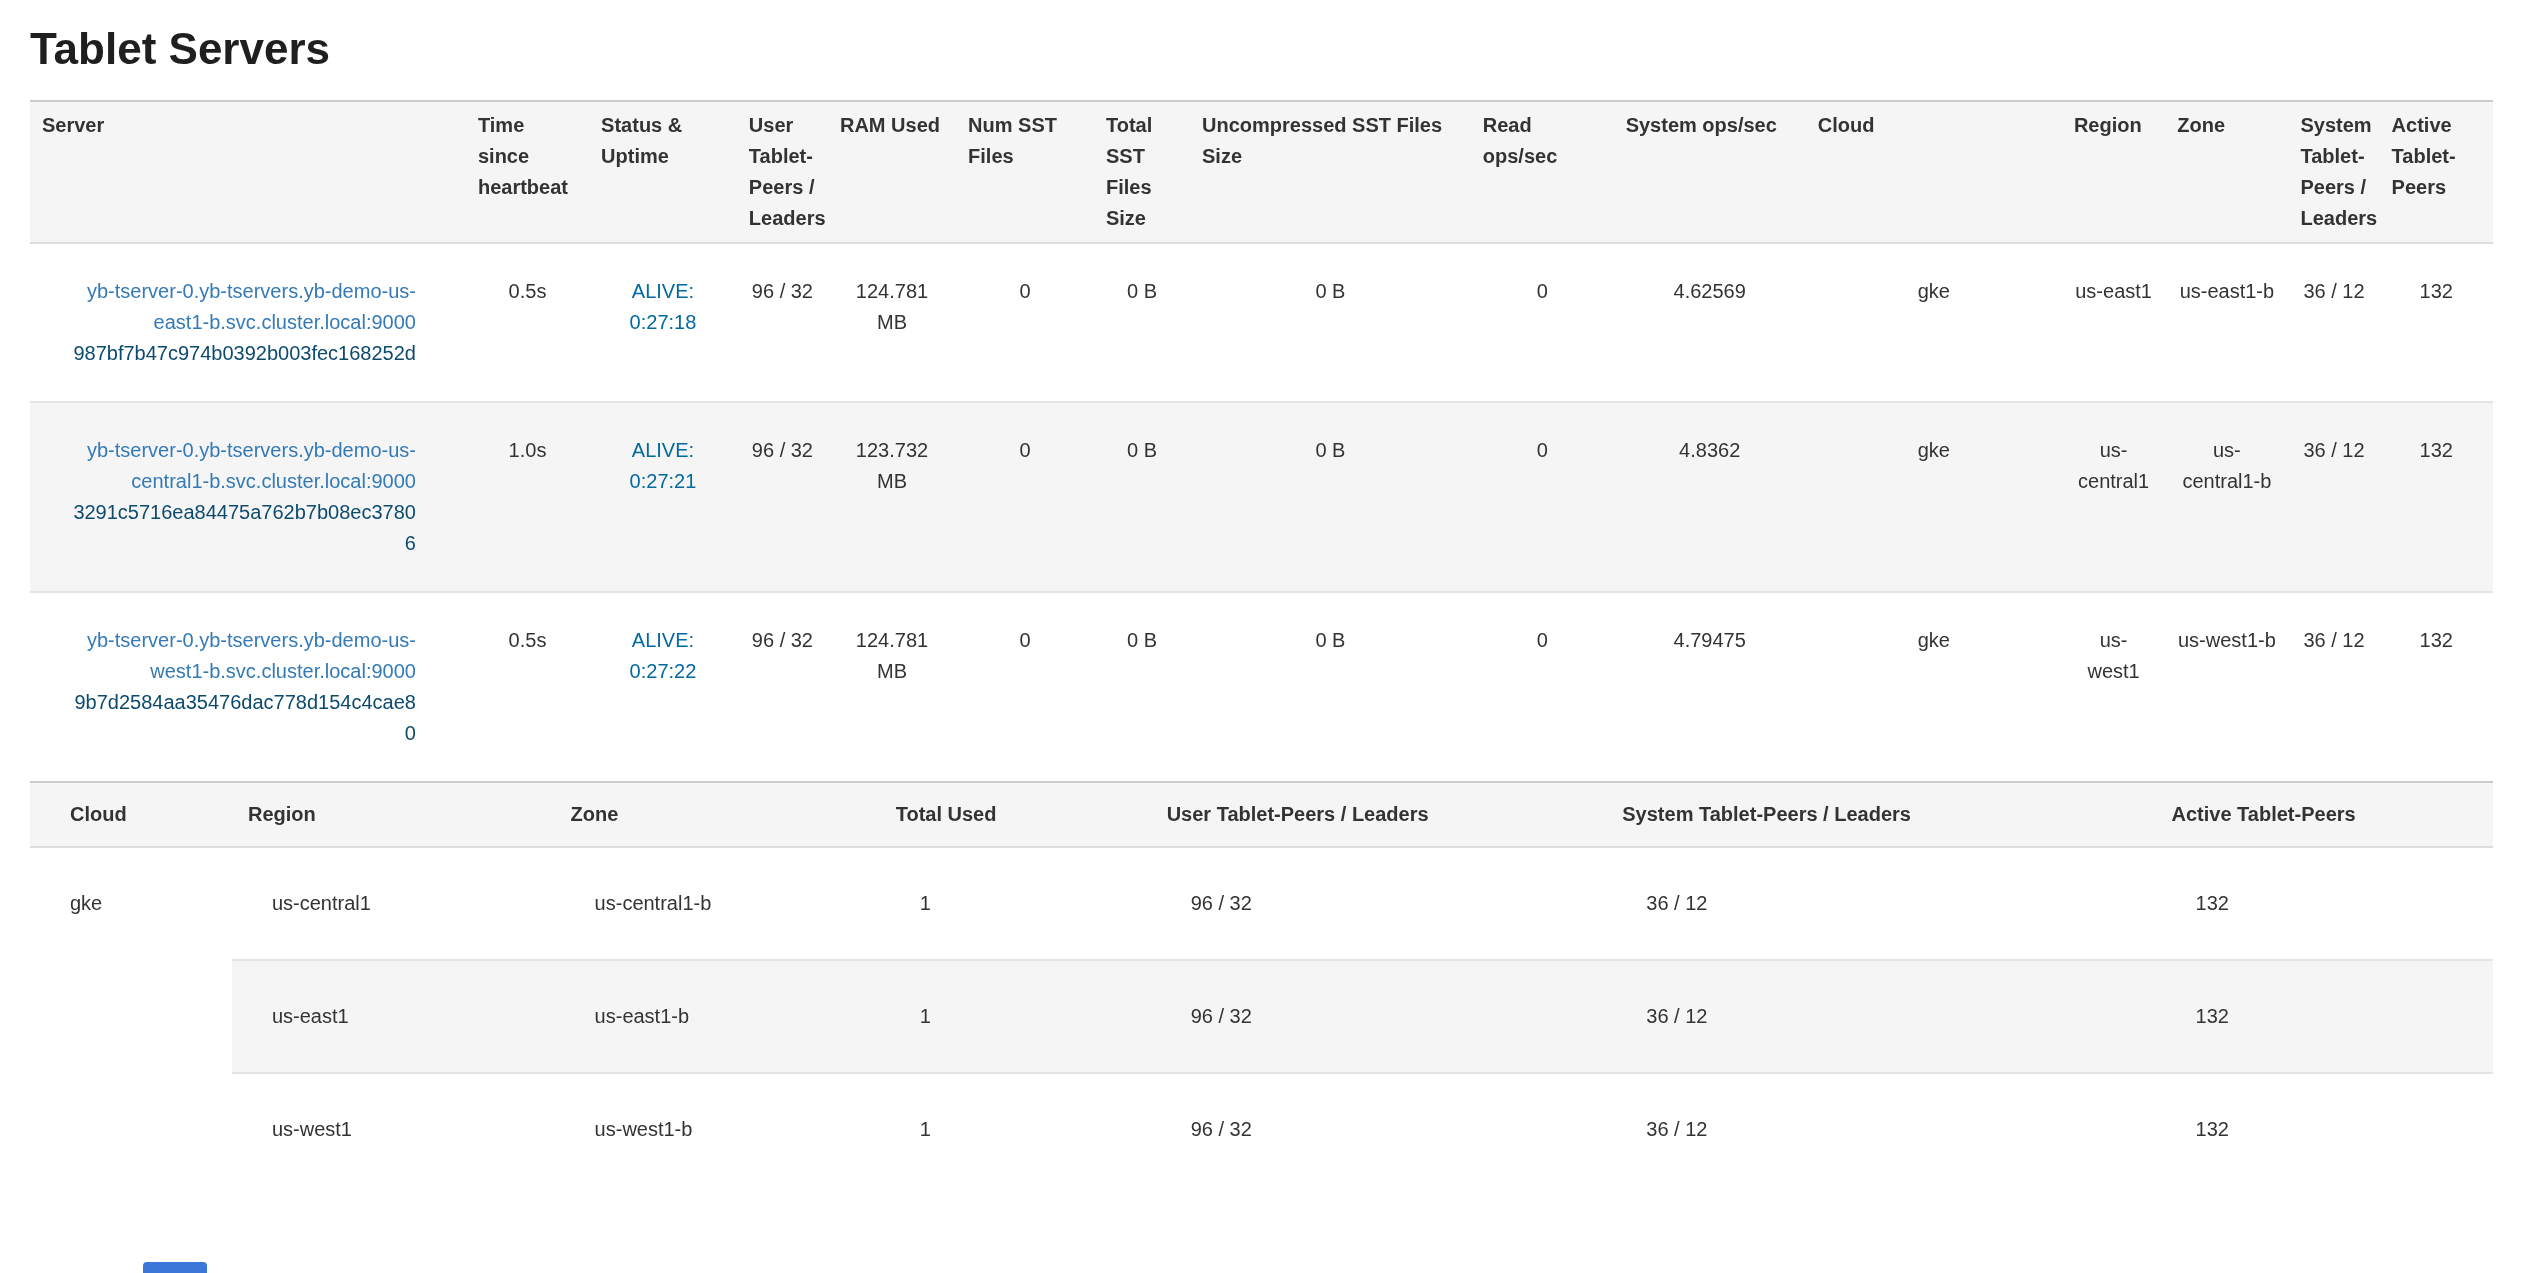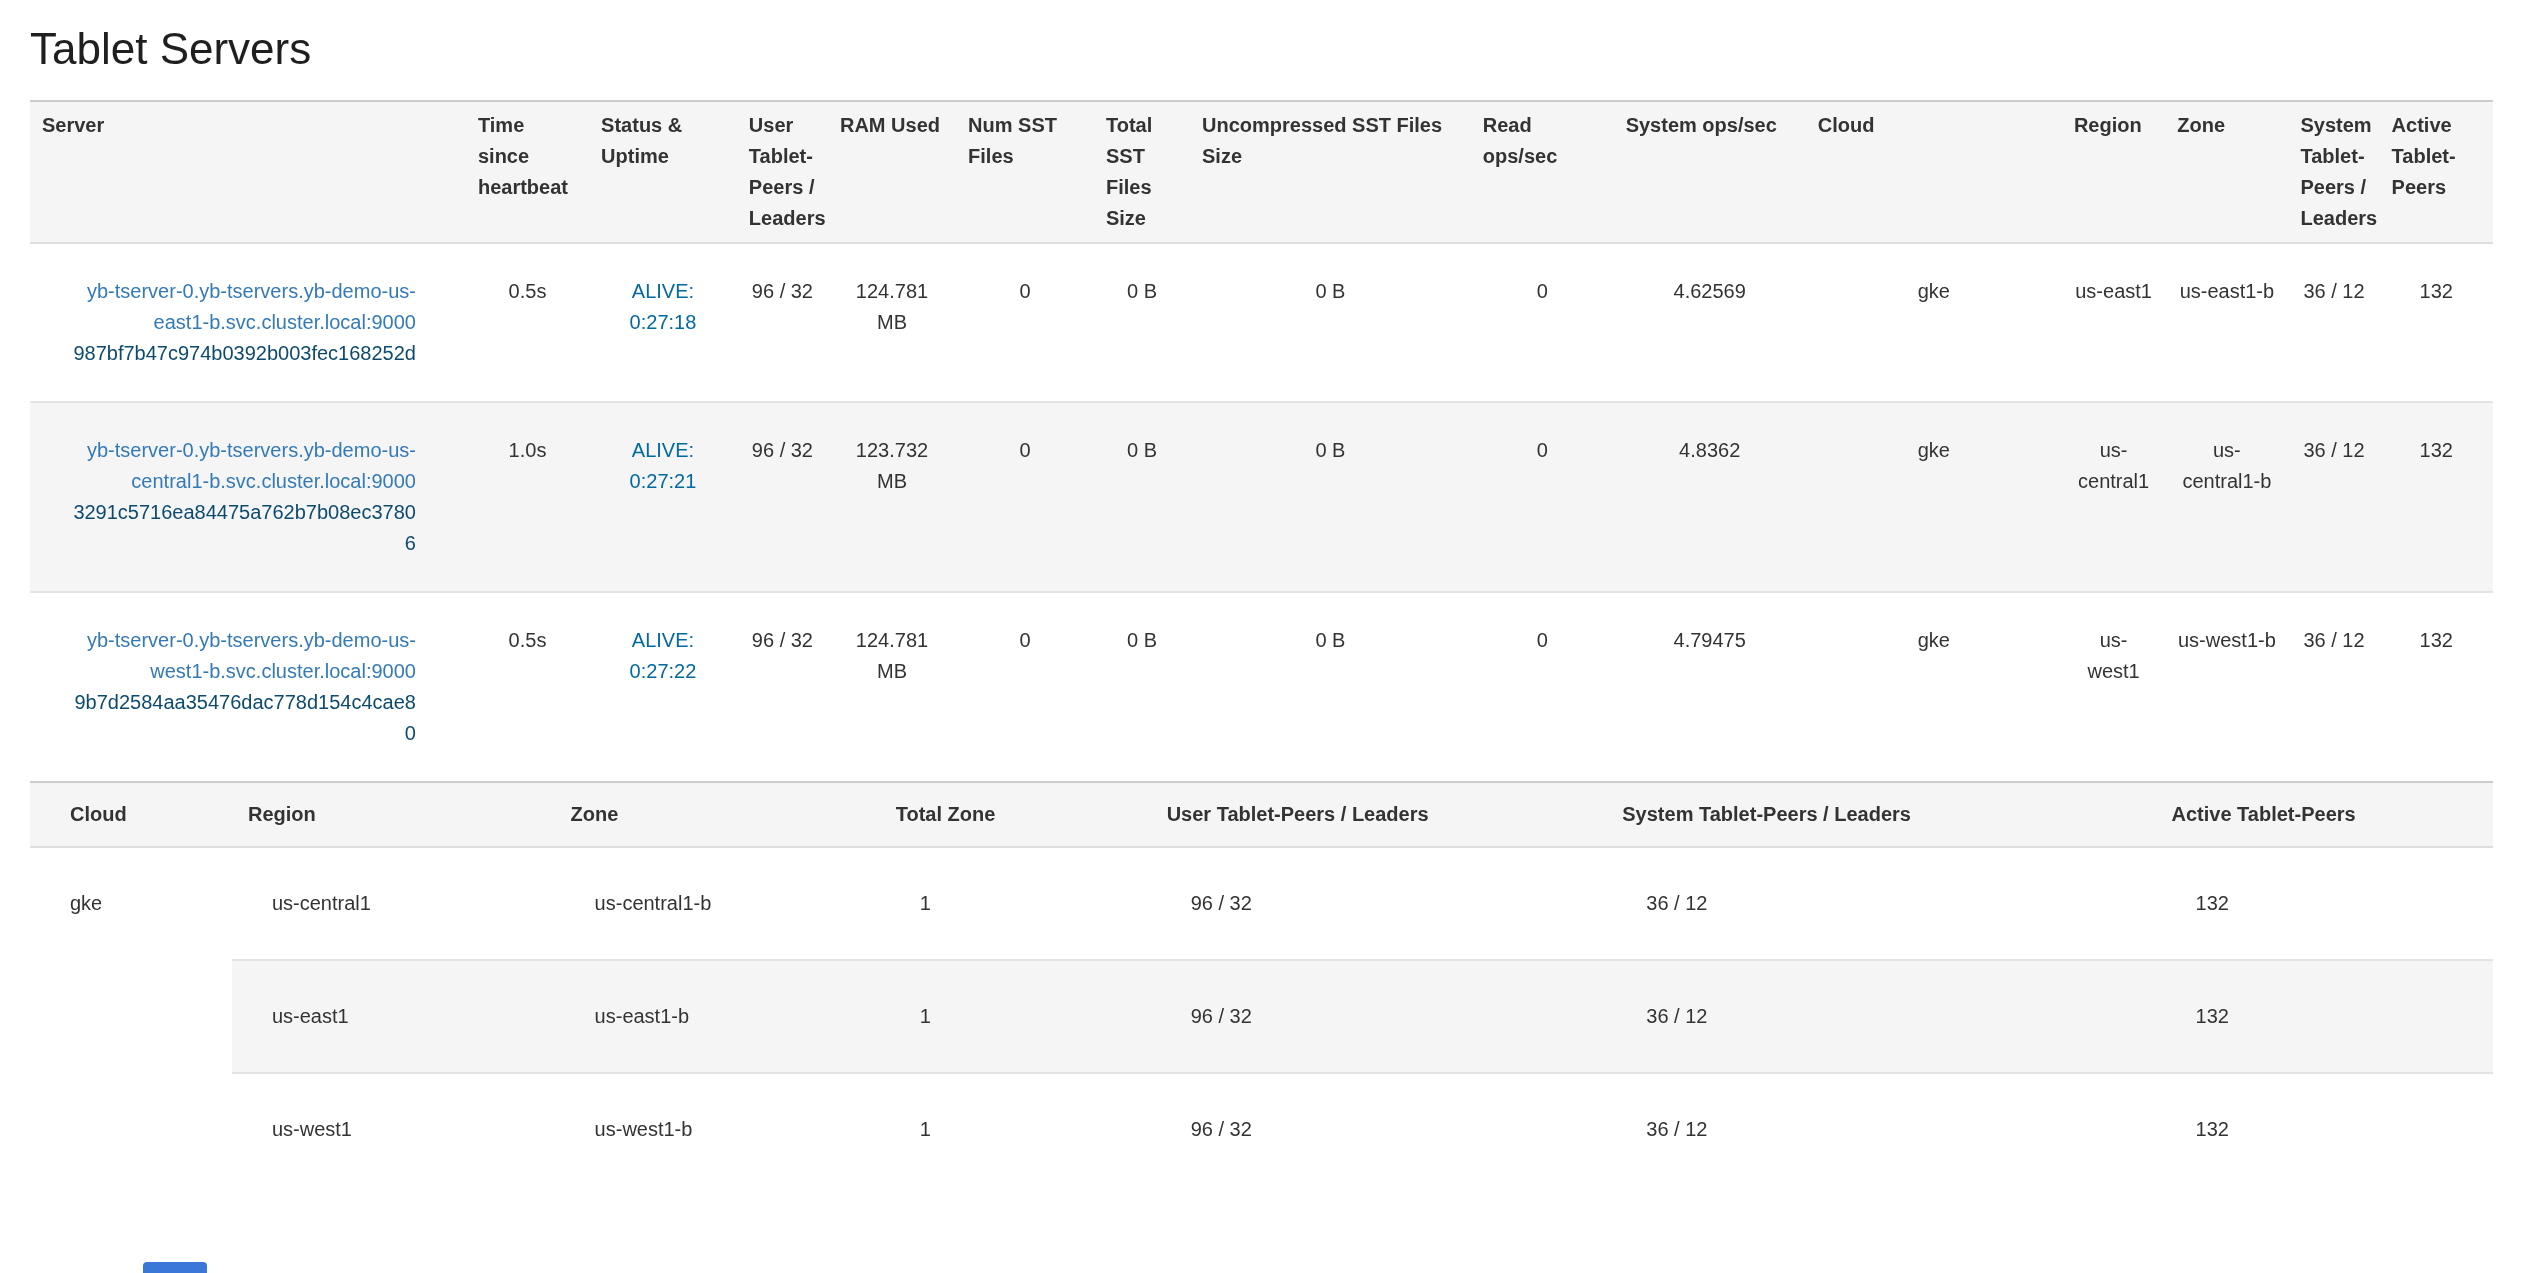--- a/index.html
+++ b/index.html
@@ -9,21 +9,21 @@
     background: #ffffff;
     color: #333333;
     font-family: "Liberation Sans", "DejaVu Sans", sans-serif;
     font-size: 20px;
     position: relative;
     overflow: hidden;
   }
   .container { padding: 10px 30px 0 30px; }
 
   h1 {
-    font-size: 44px; font-weight: normal; color: #1f1f1f;
+    font-size: 44px; font-weight: bold; color: #1f1f1f;
     margin: 14px 0 26px 0;
   }
   h2 {
     font-size: 34px; font-weight: bold; color: #1f1f1f;
     margin: 44px 0 16px 0;
   }
 
   table {
     width: 100%;
     border-collapse: collapse;
@@ -193,21 +193,21 @@
       <col style="width:11.0%">
         <col style="width:18.5%">
         <col style="width:22.3%">
       <col style="width:13.7%">
     </colgroup>
     <thead>
       <tr>
         <th>Cloud</th>
         <th>Region</th>
         <th>Zone</th>
-        <th>Total Zone</th>
+        <th>Total Used</th>
         <th>User Tablet-Peers / Leaders</th>
         <th>System Tablet-Peers / Leaders</th>
         <th>Active Tablet-Peers</th>
       </tr>
     </thead>
     <tbody>
       <tr>
         <td rowspan="3">gke</td>
         <td>us-central1</td>
         <td>us-central1-b</td>

